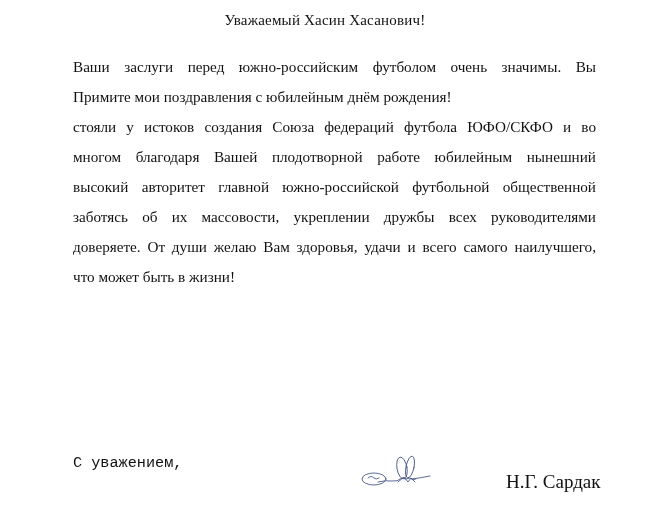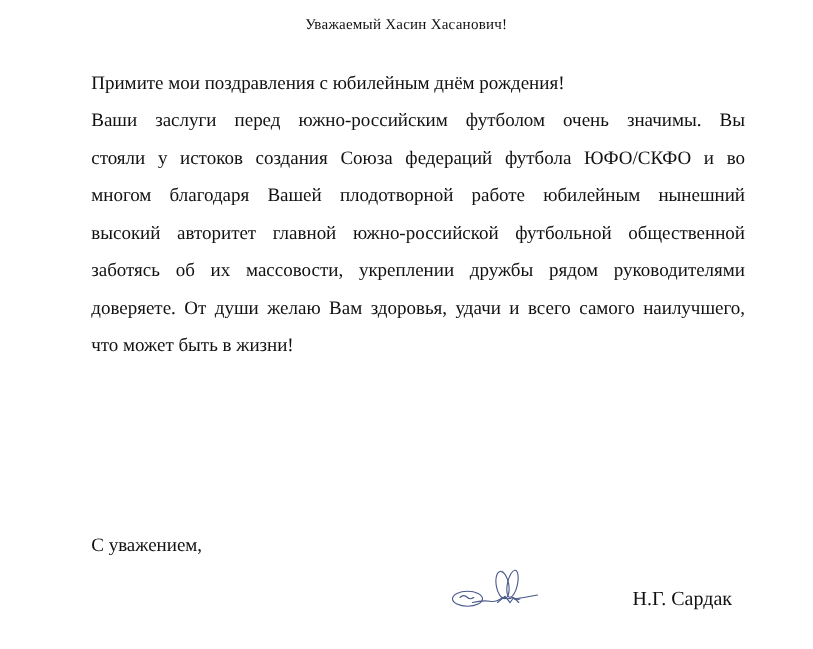--- a/index.html
+++ b/index.html
@@ -19,21 +19,21 @@
       position: absolute;
       left: 0; top: 0;
       width: 650px; height: 519px;
     }
     .title {
       position: absolute;
       top: 12px;
       left: 0;
       width: 650px;
       text-align: center;
-      font-size: 12px;
+      font-size: 15px;
       letter-spacing: 0.2px;
     }
     .body-text {
       position: absolute;
       left: 73px;
       top: 52px;
       width: 523px;
       font-size: 15.2px;
       line-height: 30px;
       text-align: justify;
@@ -44,59 +44,60 @@
       text-align-last: justify;
       white-space: nowrap;
       height: 30px;
     }
     .line.last {
       text-align-last: left;
     }
     .closing {
       position: absolute;
       left: 73px;
-      top: 428px;
+      top: 454px;
       font-size: 15.2px;
+      font-family: Liberation Mono, monospace;
     }
     .position {
       position: absolute;
       left: 73px;
       top: 471px;
       font-size: 15.2px;
     }
     .signer {
       position: absolute;
       left: 506px;
       top: 471px;
-      font-size: 16px;
+      font-size: 19px;
     }
     .signature {
       position: absolute;
       left: 360px;
       top: 452px;
       width: 74px;
       height: 40px;
     }
   </style>
 </head>
 <body>
 
 <div class="page">
 
   <div class="title">Уважаемый Хасин Хасанович!</div>
 
   <div class="body-text">
 
+    <span class="line" style="padding-left: 0px;">Ваши заслуги перед южно-российским футболом очень значимы. Вы</span>
+
     <span class="line last" style="padding-left:0;">Примите мои поздравления с юбилейным днём рождения!</span>
-
-    <span class="line" style="padding-left: 0px;">Ваши заслуги перед южно-российским футболом очень значимы. Вы</span>
     <span class="line">стояли у истоков создания Союза федераций футбола ЮФО/СКФО и во</span>
     <span class="line">многом благодаря Вашей плодотворной работе юбилейным нынешний</span>
     <span class="line">высокий авторитет главной южно-российской футбольной общественной</span>
-    <span class="line">заботясь об их массовости, укреплении дружбы рядом руководителями</span>
+    <span class="line">заботясь об их массовости, укреплении дружбы всех руководителями</span>
 
     <span class="line">доверяете. От души желаю Вам здоровья, удачи и всего самого наилучшего,</span>
     <span class="line last">что может быть в жизни!</span>
   </div>
 
   <div class="closing">С уважением,</div>
 
 
   <div class="signature">
     <svg width="74" height="40" viewBox="0 0 74 40" xmlns="http://www.w3.org/2000/svg">

